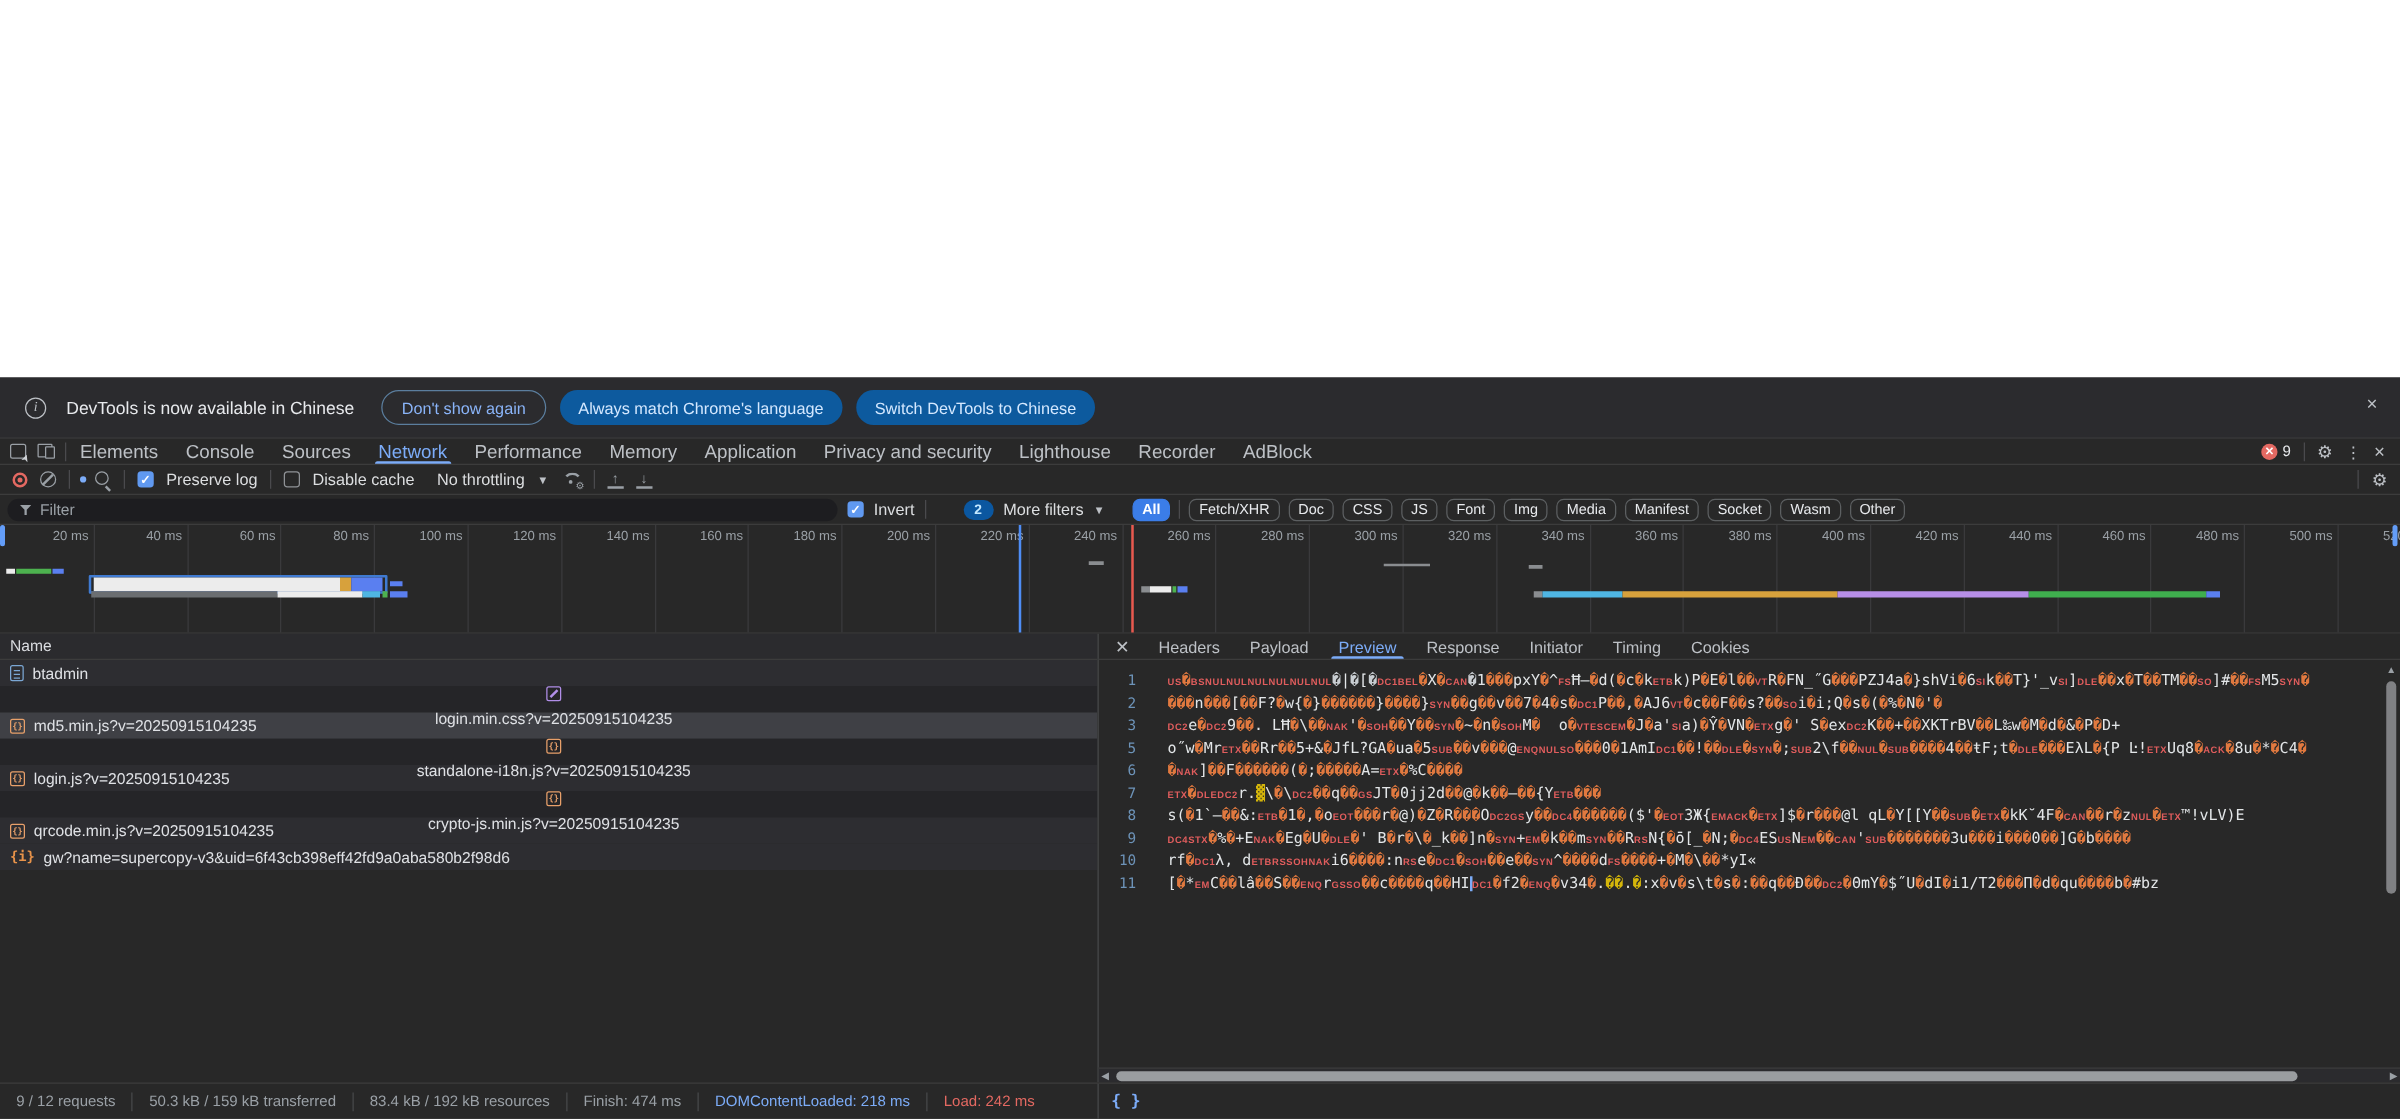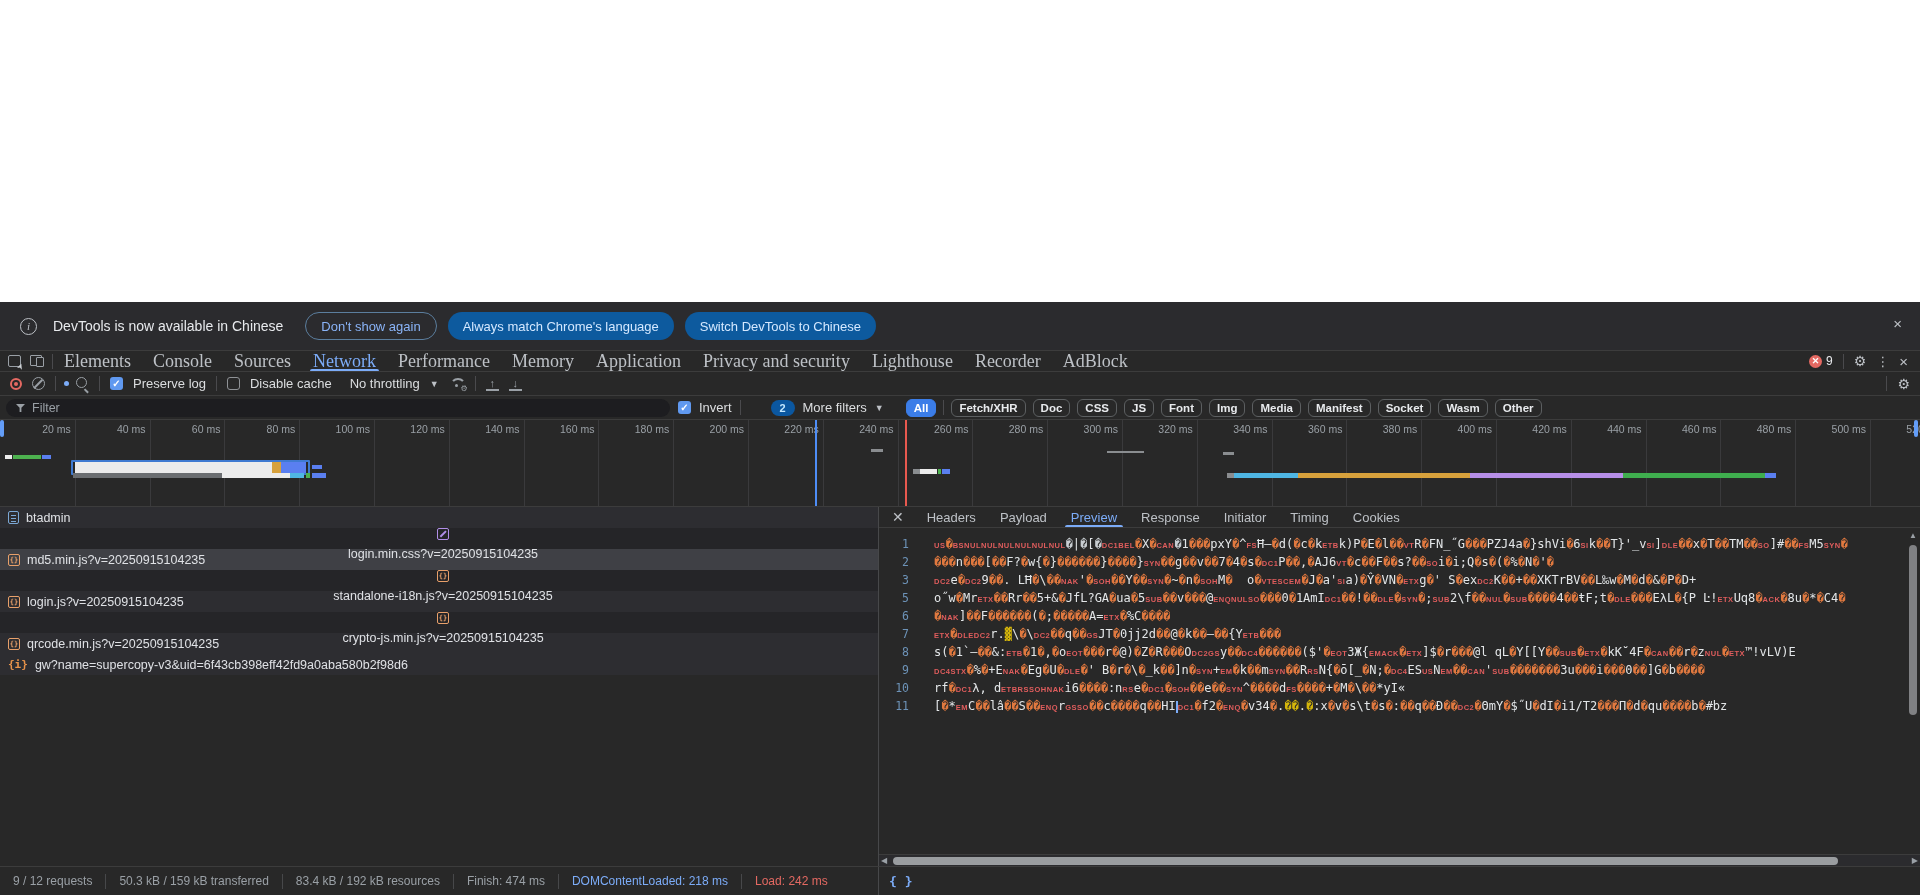--- a/index.html
+++ b/index.html
@@ -19,21 +19,21 @@
   
   .tabbar { position:absolute; top:49px; left:0; right:0; height:21px; background:#282828; border-bottom:1px solid #3c3c3c; display:flex; align-items:center; }
   .tb-icons { display:flex; align-items:center; gap:9px; padding:0 8px; }
   .icon-inspect { position:relative; width:13px; height:12px; border:1.5px solid #9aa0a6; border-radius:2px; }
   .icon-inspect::after { content:"➤"; position:absolute; right:-4px; bottom:-5px; font-size:8px; color:#cdd1d5; transform:rotate(-70deg); }
   .icon-device { position:relative; width:14px; height:12px; }
   .icon-device::before { content:""; position:absolute; left:0; top:0; width:10px; height:9px; border:1.5px solid #9aa0a6; border-radius:1px; }
   .icon-device::after { content:""; position:absolute; right:0; bottom:0; width:6px; height:8px; background:#282828; border:1.5px solid #9aa0a6; border-radius:1px; }
   .vsep { width:1px; height:15px; background:#4a4a4d; }
   .tabs { display:flex; height:100%; }
-  .tab { display:flex; align-items:center; padding:0 11px; font-size:18px; color:#bdc1c6; position:relative; white-space:nowrap;font-family:Liberation Serif, serif; }
+  .tab { display:flex; align-items:center; padding:0 11px; font-size:15px; color:#bdc1c6; position:relative; white-space:nowrap; }
   .tab.active { color:#7cacf8; }
   .tab.active::after { content:""; position:absolute; left:8px; right:8px; bottom:0; height:2px; background:#7cacf8; border-radius:2px 2px 0 0; }
   .tb-right { margin-left:auto; display:flex; align-items:center; gap:10px; padding-right:12px; }
   .err-badge { display:flex; align-items:center; gap:4px; }
   .err-circ { width:13px; height:13px; background:#e46962; border-radius:50%; color:#fff; font-size:9px; display:flex; align-items:center; justify-content:center; font-weight:bold; }
   .err-count { font-size:12px; color:#e8eaed; }
   .icon-gear { color:#bdc1c6; font-size:14px; line-height:14px; }
   .icon-kebab { color:#bdc1c6; font-size:13px; line-height:13px; }
   .icon-close { color:#bdc1c6; font-size:15px; line-height:15px; }
 
@@ -62,21 +62,21 @@
   .toolbar-spacer { flex:1; }
 
   
   .filterbar { position:absolute; top:94px; left:0; right:0; height:24px; background:#282828; border-bottom:1px solid #3c3c3c; display:flex; align-items:center; }
   .filter-box { position:absolute; left:6px; top:3px; width:664px; height:18px; background:#1d1d20; border-radius:10px; display:flex; align-items:center; gap:7px; padding:0 10px; }
   .filter-funnel-sm { width:9px; height:8px; background:#9aa0a6; clip-path:polygon(0 0,100% 0,60% 48%,60% 100%,40% 100%,40% 48%); flex:none; }
   .filter-box input { background:transparent; border:none; outline:none; color:#e8eaed; font-size:12.5px; width:100%; font-family:"Liberation Sans",sans-serif; }
   .filter-box input::placeholder { color:#9aa0a6; }
   .fb-right { position:absolute; left:678px; right:0; top:0; height:100%; display:flex; align-items:center; gap:8px; }
   .badge { min-width:24px; height:16px; border-radius:9px; background:#0b57a0; color:#c2e7ff; font-size:11px; display:flex; align-items:center; justify-content:center; font-weight:bold; }
-  .chip { height:18px; border:1px solid #5c5f61; border-radius:6px; font-size:11.5px; color:#e8eaed; display:flex; align-items:center; padding:0 7px; white-space:nowrap;font-weight:bold; }
+  .chip { height:18px; border:1px solid #5c5f61; border-radius:6px; font-size:11.5px; color:#e8eaed; display:flex; align-items:center; padding:0 7px; white-space:nowrap; }
   .chip.active { background:#3b7de8; border-color:#3b7de8; color:#ffffff; font-weight:bold; }
   .chiplist { display:flex; gap:7px; align-items:center; }
 
   
   .overview { position:absolute; top:118px; left:0; right:0; height:87px; background:#282828; border-bottom:1px solid #3c3c3c; overflow:hidden; }
   .ov-grid { position:absolute; top:0; width:1px; height:87px; background:#3a3a3c; }
   .ov-label { position:absolute; top:3px; width:54px; text-align:right; font-size:10.5px; color:#9aa0a6; white-space:nowrap; }
   .ov-handle { position:absolute; top:0; width:4px; height:17px; background:#639df8; border-radius:3px; }
   .ov-seg { position:absolute; }
   .ov-outline { position:absolute; border:2px solid #3f7ad1; border-radius:1px; }
@@ -313,20 +313,21 @@
       <div class="ov-seg" style="left: 1623.16px; width: 142.12px; top: 53px; height: 5px; background: rgb(63, 174, 78);"></div>
       <div class="ov-seg" style="left: 1765.28px; width: 11.22px; top: 53px; height: 5px; background: rgb(90, 127, 240);"></div>
       <div class="ov-marker" style="left: 815.32px; background: rgb(78, 141, 246);"></div>
       <div class="ov-marker" style="left: 905.08px; background: rgb(232, 89, 79);"></div>
       <div class="ov-handle" style="left: 0px;"></div>
       <div class="ov-handle" style="left: 1914px;"></div>
     </div>
 
   <div class="main">
     <div class="reqtable">
+      <div class="req-header">Name</div>
       <div id="req-rows">
           <div class="req-row even">
             <span class="fi fi-doc"></span>
             <span>btadmin</span>
           </div>
           <div class="req-row odd">
             <span class="fi fi-css"></span>
             <span>login.min.css?v=20250915104235</span>
           </div>
           <div class="req-row even selected">

